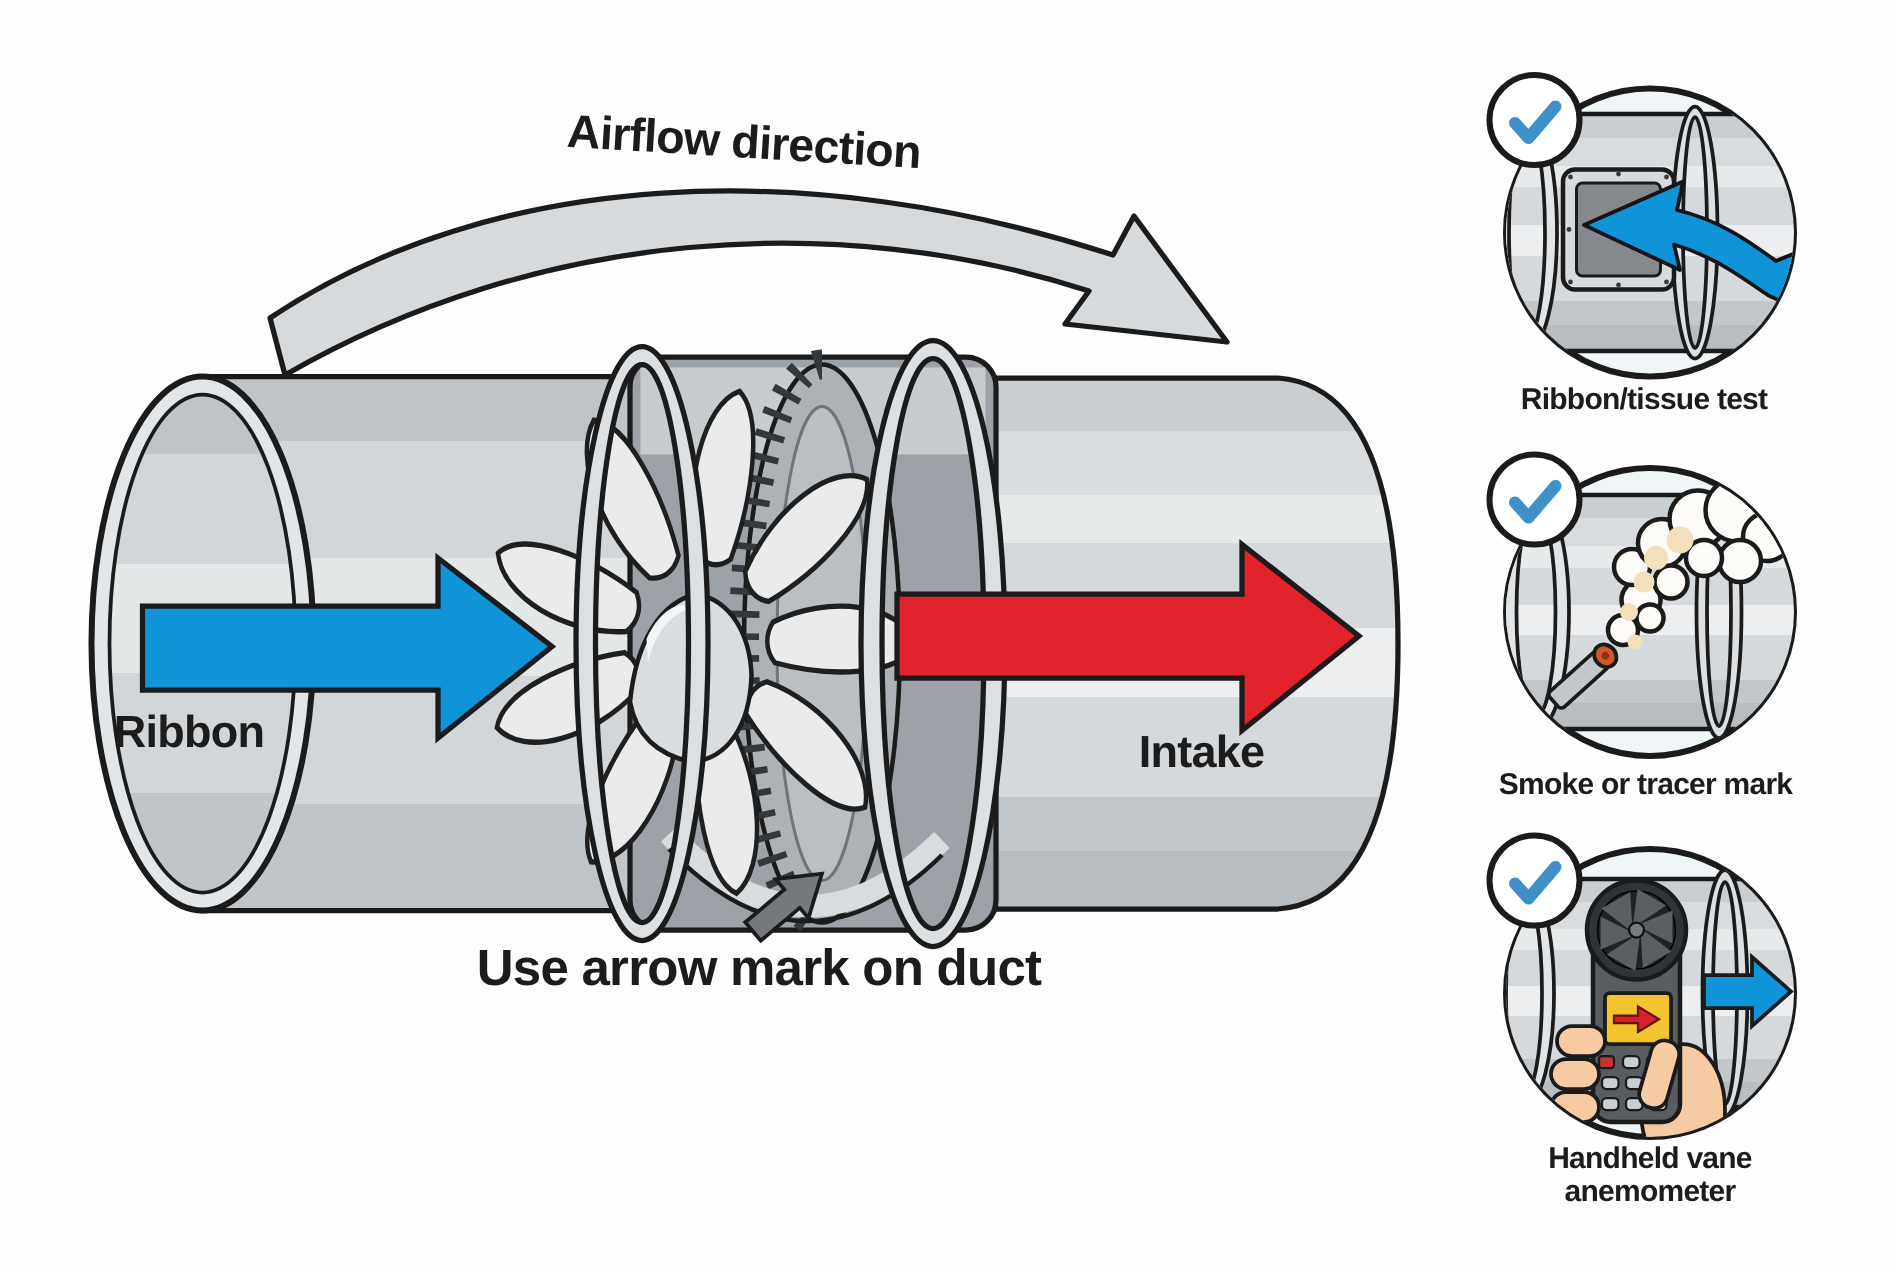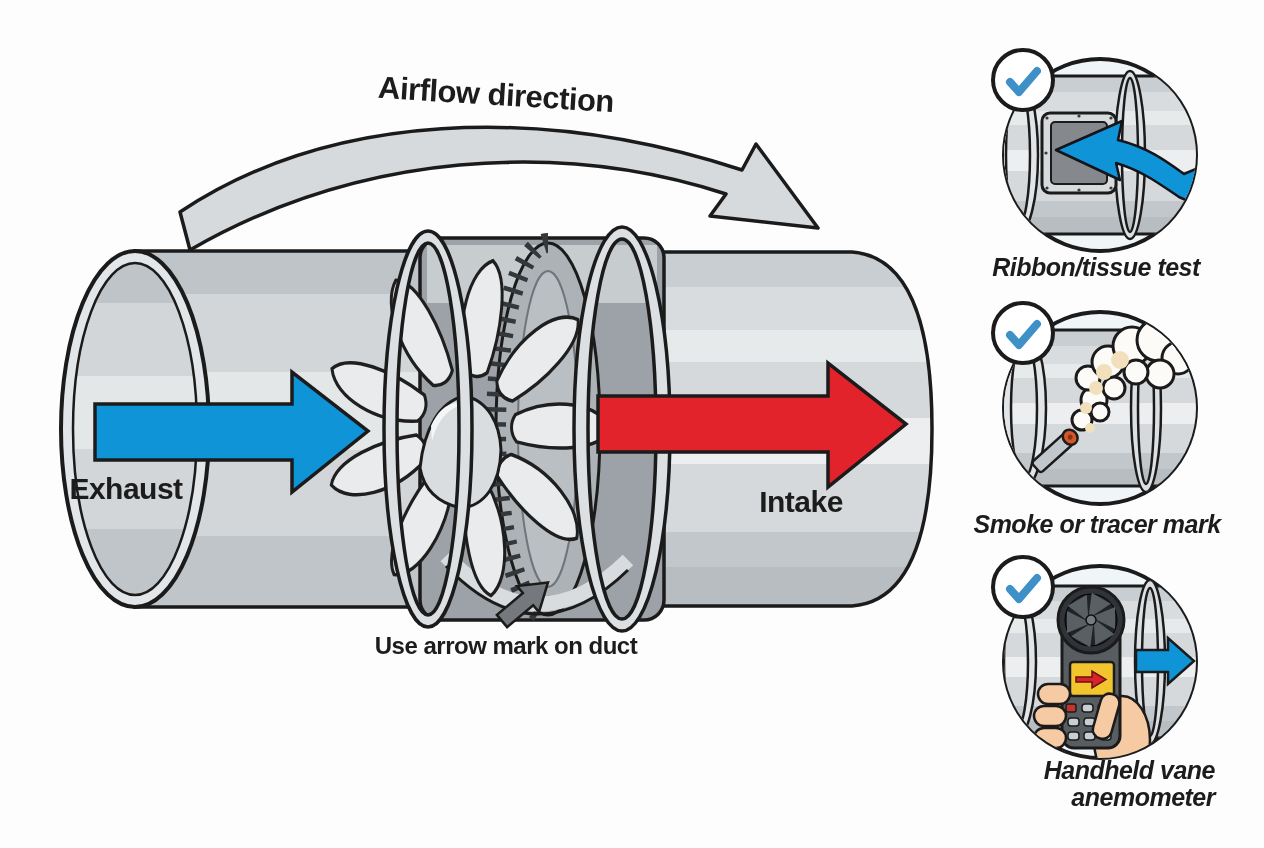--- a/index.html
+++ b/index.html
@@ -3,23 +3,23 @@
 <meta charset="utf-8">
 <style>
   html,body{margin:0;padding:0;background:#fff;}
   #canvas{position:relative;width:1264px;height:848px;background:#fdfdfd;overflow:hidden;
           font-family:"Liberation Sans", sans-serif;}
   svg{position:absolute;left:0;top:0;}
   .lbl{position:absolute;transform:translate(-50%,-50%);color:#1c1c1c;font-weight:700;
        letter-spacing:-0.5px;white-space:nowrap;text-align:center;}
   .lbl-airflow{font-size:31px;transform:translate(-50%,-50%) rotate(3.5deg);}
   .lbl-main{font-size:30px;}
-  .lbl-mark{font-size:24px;}
-  .lbl-inset{font-size:25px;font-style:italic;}
-  .lbl-wrap{white-space:normal;width:230px;line-height:1.08;text-align:right;}
+  .lbl-mark{font-size:34px;}
+  .lbl-inset{font-size:20px;}
+  .lbl-wrap{white-space:normal;width:230px;line-height:1.08;}
 </style>
 </head>
 <body>
 
 <div id="canvas">
 
 <svg width="1264" height="848" viewBox="0 0 1264 848">
   <defs>
     <linearGradient id="gBody" x1="0" y1="0" x2="0" y2="1">
       <stop offset="0" stop-color="#C9CED2"></stop>
@@ -231,20 +231,20 @@
       </g>
     </g>
     <g>
       <circle cx="1023" cy="587" r="30" fill="#fff" stroke="#1b1b1b" stroke-width="4"></circle>
       <path d="M1010,589 l9,10 l18,-21" fill="none" stroke="#4090C8" stroke-width="8" stroke-linecap="round" stroke-linejoin="round"></path>
     </g>
   </g>
 </svg>
 
 <div class="lbl lbl-airflow" style="left:496px;top:95px;">Airflow direction</div>
-<div class="lbl lbl-main" style="left:126px;top:489px;">Exhaust</div>
+<div class="lbl lbl-main" style="left:126px;top:489px;">Ribbon</div>
 <div class="lbl lbl-main" style="left:801px;top:502px;">Intake</div>
 <div class="lbl lbl-mark" style="left:506px;top:646px;">Use arrow mark on duct</div>
 <div class="lbl lbl-inset" style="left:1096px;top:267px;">Ribbon/tissue test</div>
 <div class="lbl lbl-inset" style="left:1097px;top:524px;">Smoke or tracer mark</div>
 <div class="lbl lbl-inset lbl-wrap" style="left:1100px;top:784px;">Handheld vane anemometer</div>
 
 </div>
 
 </body></html>

